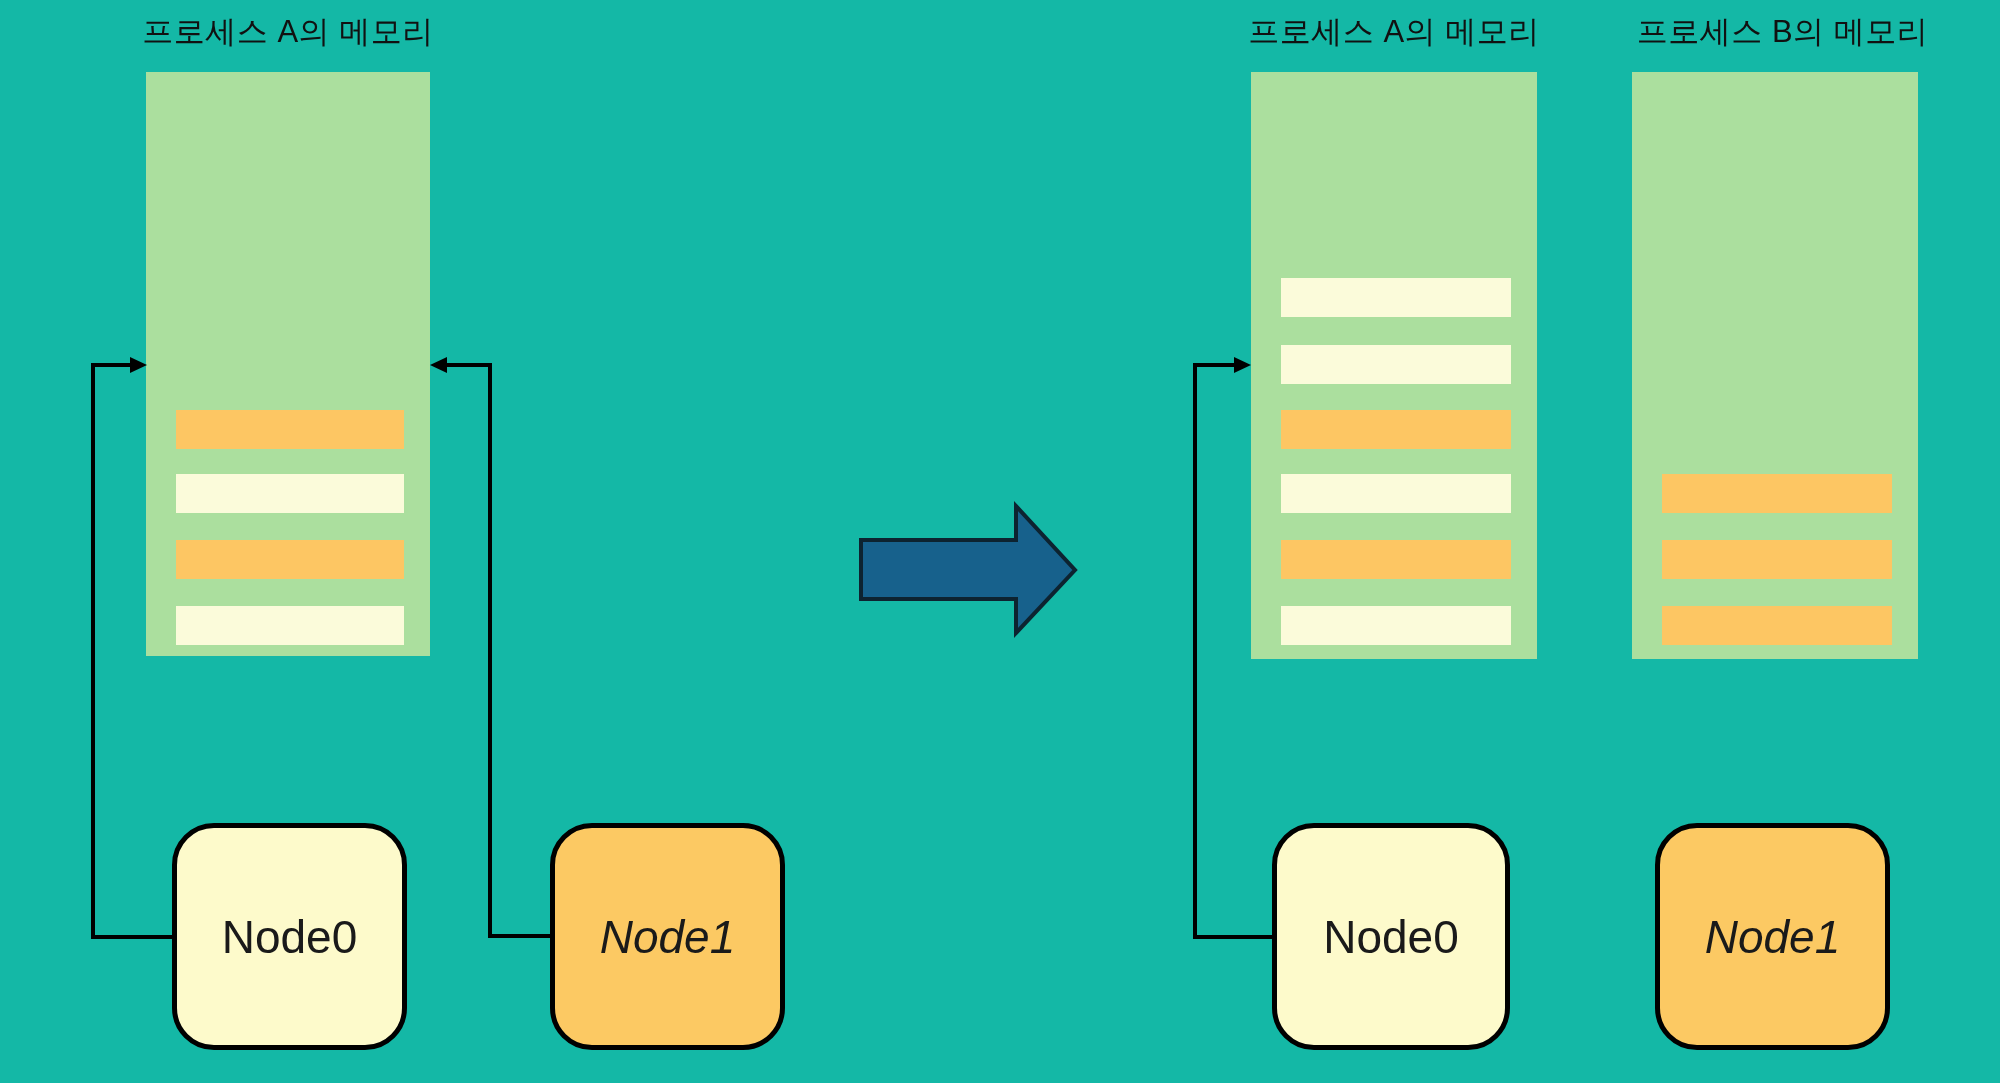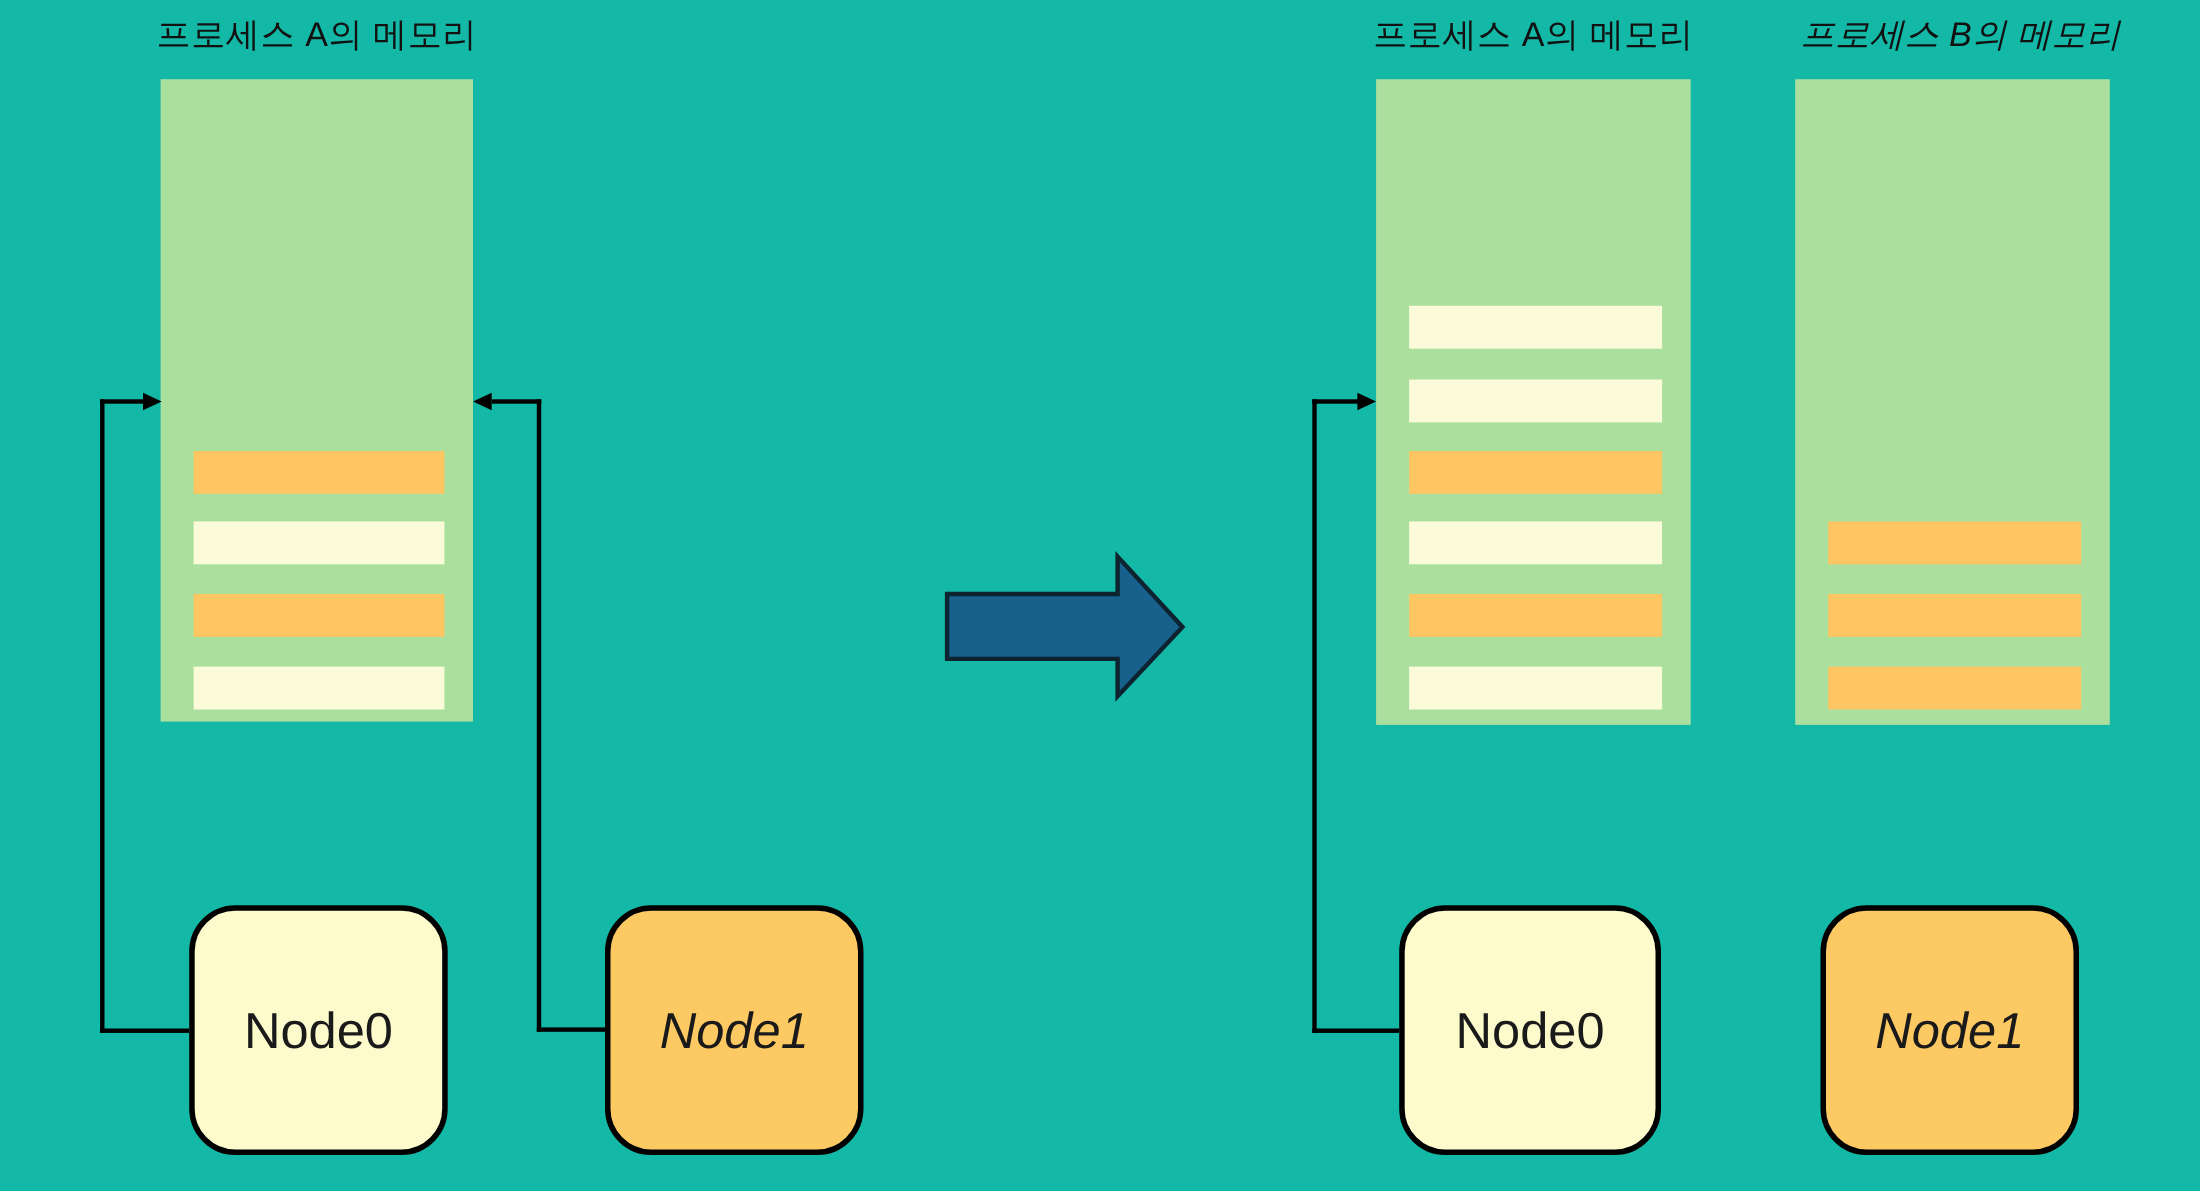--- a/index.html
+++ b/index.html
@@ -15,21 +15,21 @@
     position: absolute;
     font-size: 31px;
     line-height: 40px;
     color: #111111;
     text-align: center;
     letter-spacing: 0.5px;
     white-space: nowrap;
   }
   .t-before-a { left: 88px;   top: 12px; width: 400px; }
   .t-after-a  { left: 1244px; top: 12px; width: 300px; }
-  .t-after-b  { left: 1630px; top: 12px; width: 305px; font-style: italic; }
+  .t-after-b  { left: 1630px; top: 12px; width: 305px; }
 
   .mem {
     position: absolute;
     background: var(--green, #ABDF9E);
   }
   .mem-before-a { left: 146px;  top: 72px; width: 284px; height: 584px; }
   .mem-after-a  { left: 1251px; top: 72px; width: 286px; height: 587px; }
   .mem-after-b  { left: 1632px; top: 72px; width: 286px; height: 587px; }
 
   .stripe {

